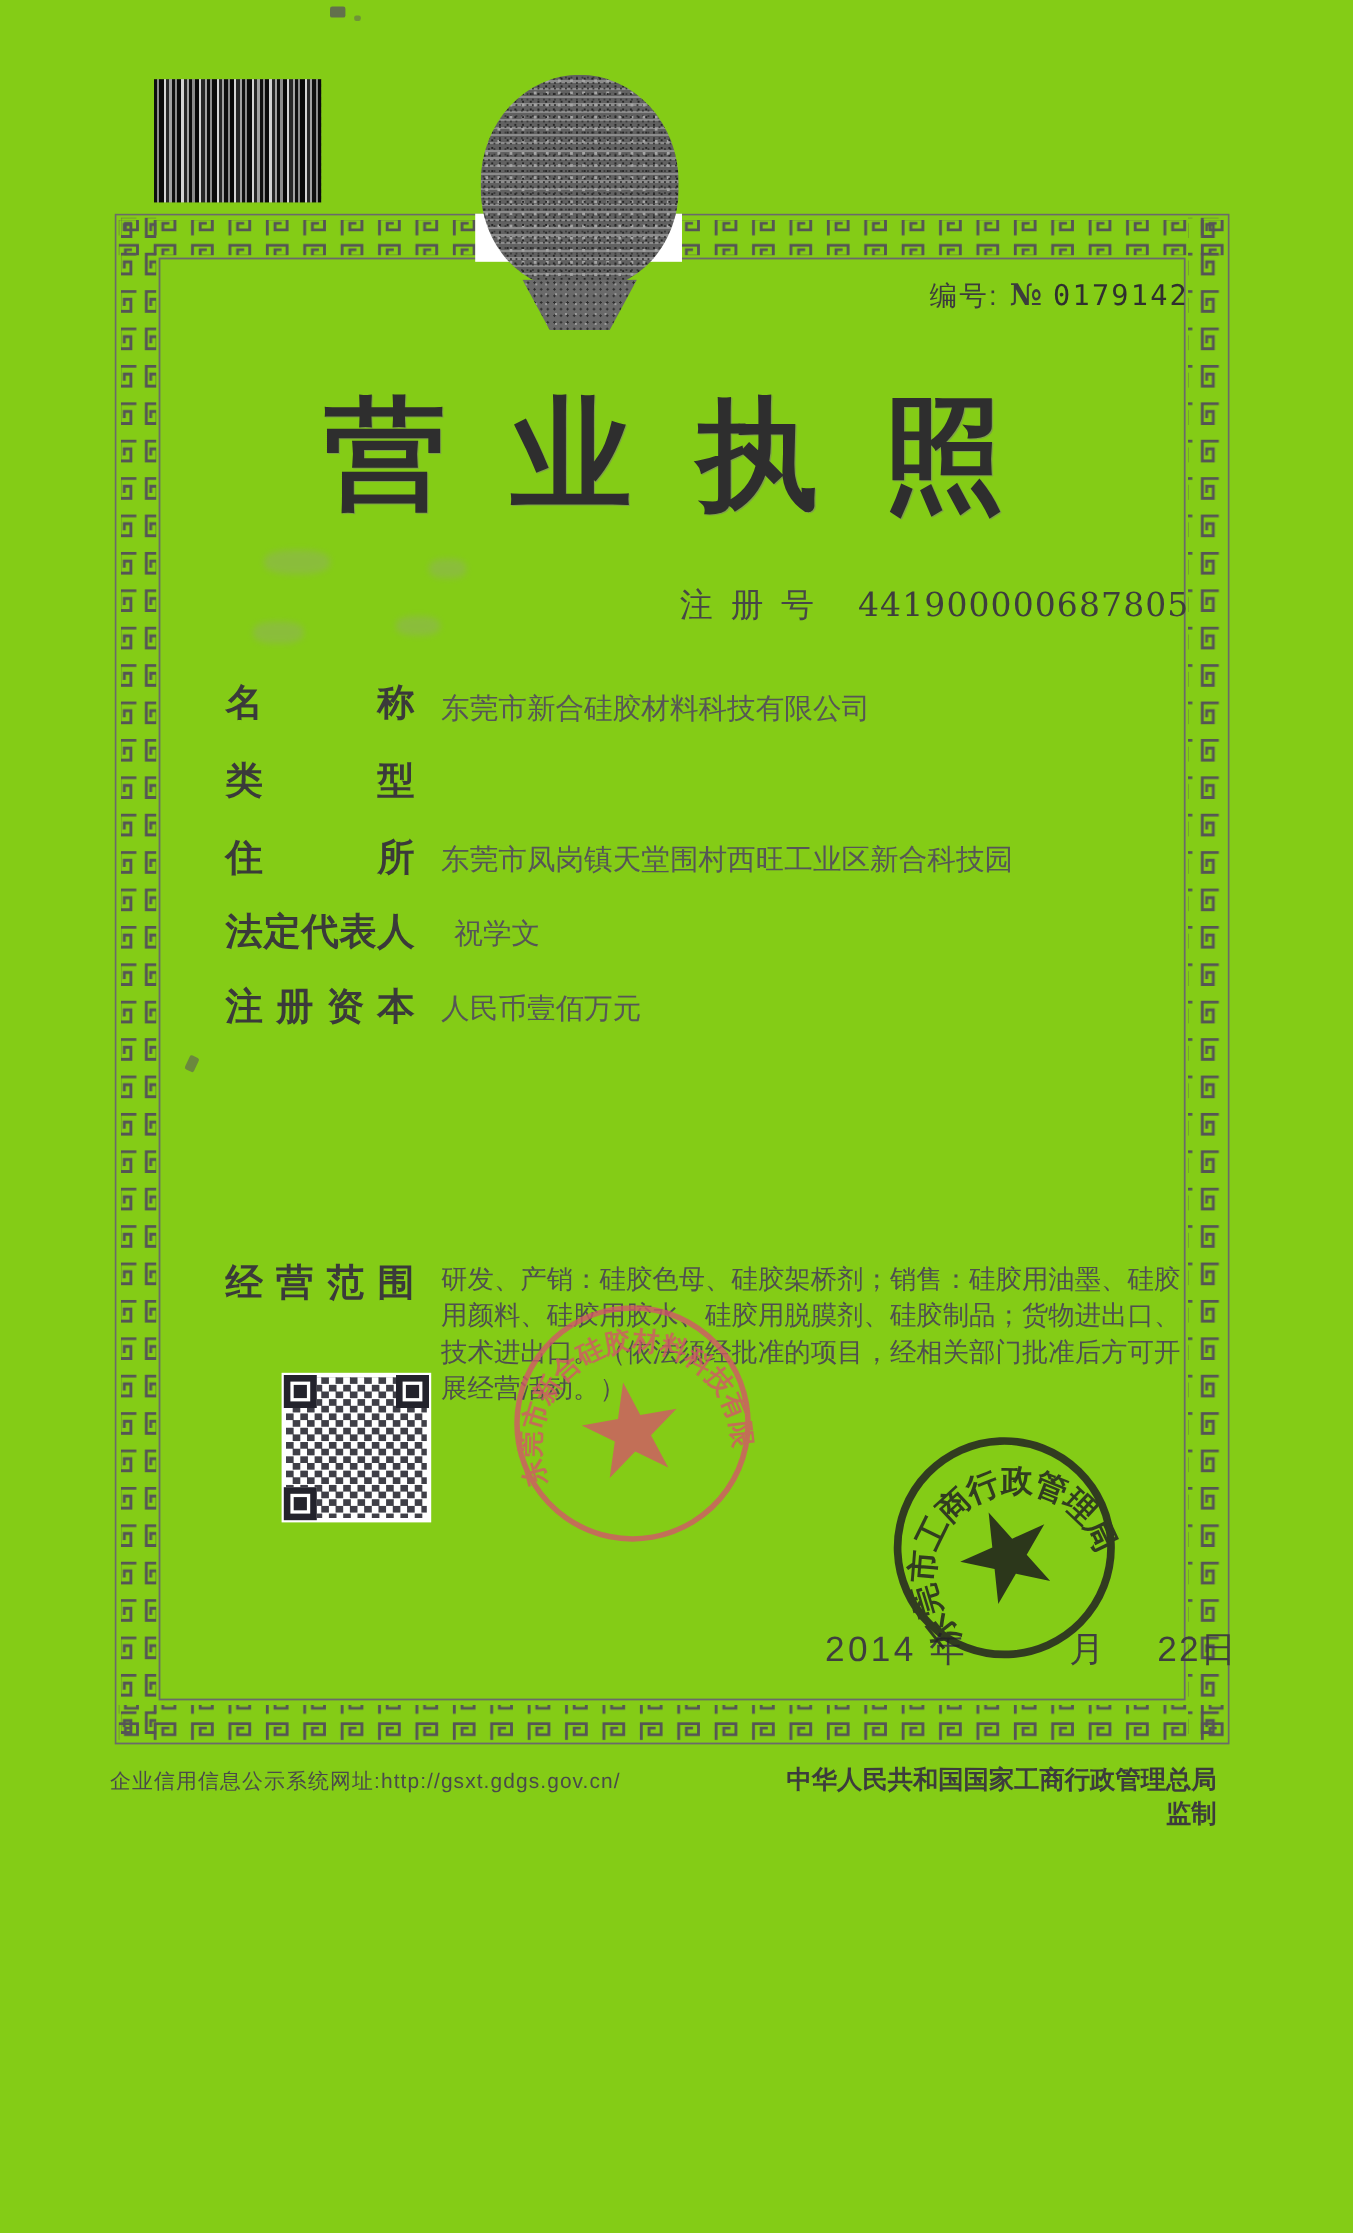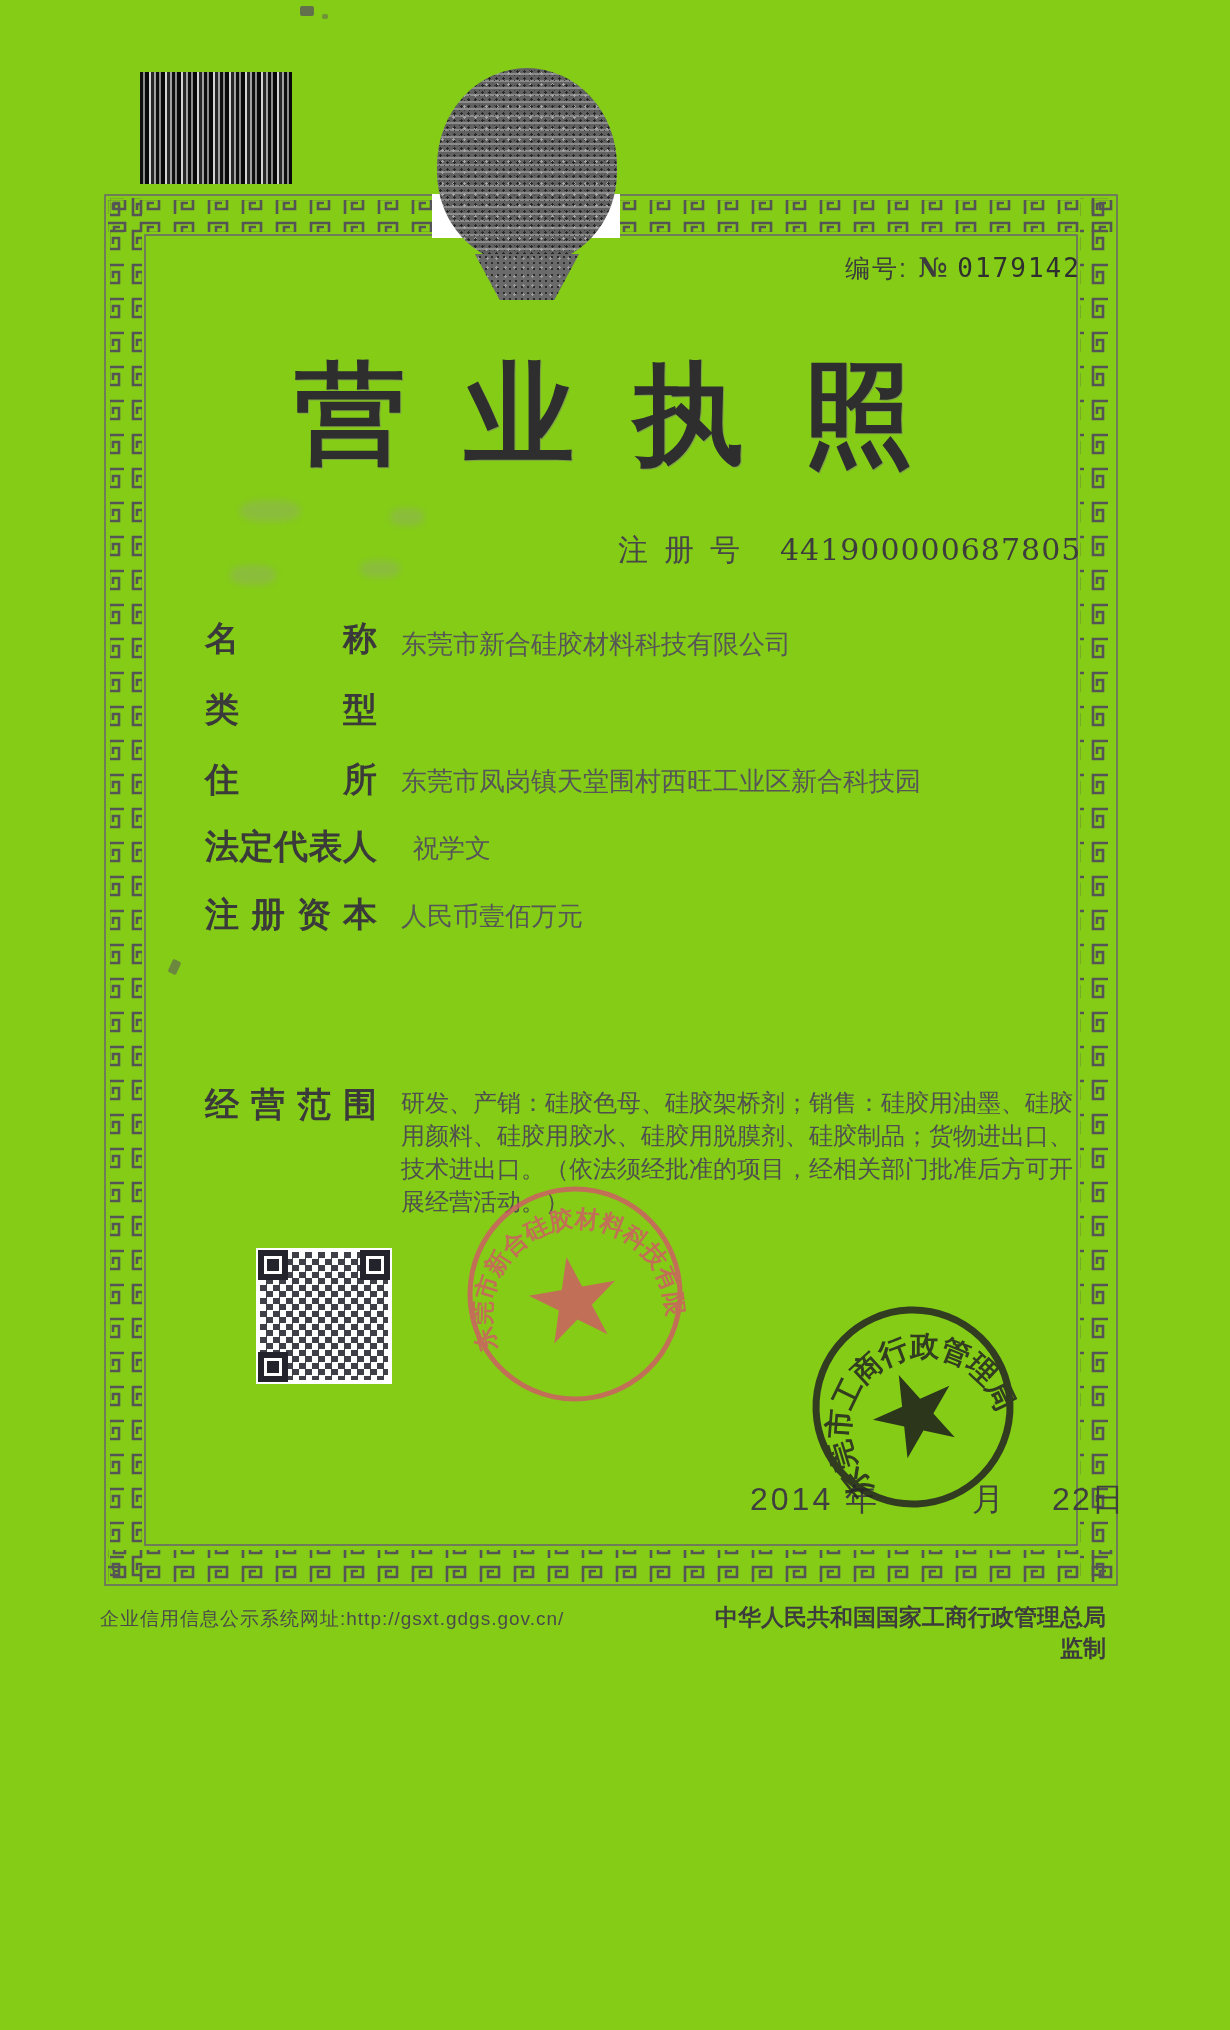--- a/index.html
+++ b/index.html
@@ -140,21 +140,21 @@
     <div class="fvalue">东莞市凤岗镇天堂围村西旺工业区新合科技园</div>
   </div>
   <div class="frow" style="top:824px;gap:12px;">
     <div class="flabel">法定代表人</div>
     <div class="fvalue">祝学文</div>
   </div>
   <div class="frow" style="top:892px;">
     <div class="flabel">注册资本</div>
     <div class="fvalue">人民币壹佰万元</div>
   </div>
-  <div class="frow" style="top:1082px;">
+  <div class="frow" style="top:1143px;">
     <div class="flabel">经营范围</div>
     <div class="fvalue wrap">研发、产销：硅胶色母、硅胶架桥剂；销售：硅胶用油墨、硅胶用颜料、硅胶用胶水、硅胶用脱膜剂、硅胶制品；货物进出口、技术进出口。（依法须经批准的项目，经相关部门批准后方可开展经营活动。）</div>
   </div>
 
   <div id="qr" class="abs">
     <div class="mods"></div>
     <div class="finder" id="f-tl"></div>
     <div class="finder" id="f-tr"></div>
     <div class="finder" id="f-bl"></div>
   </div>

